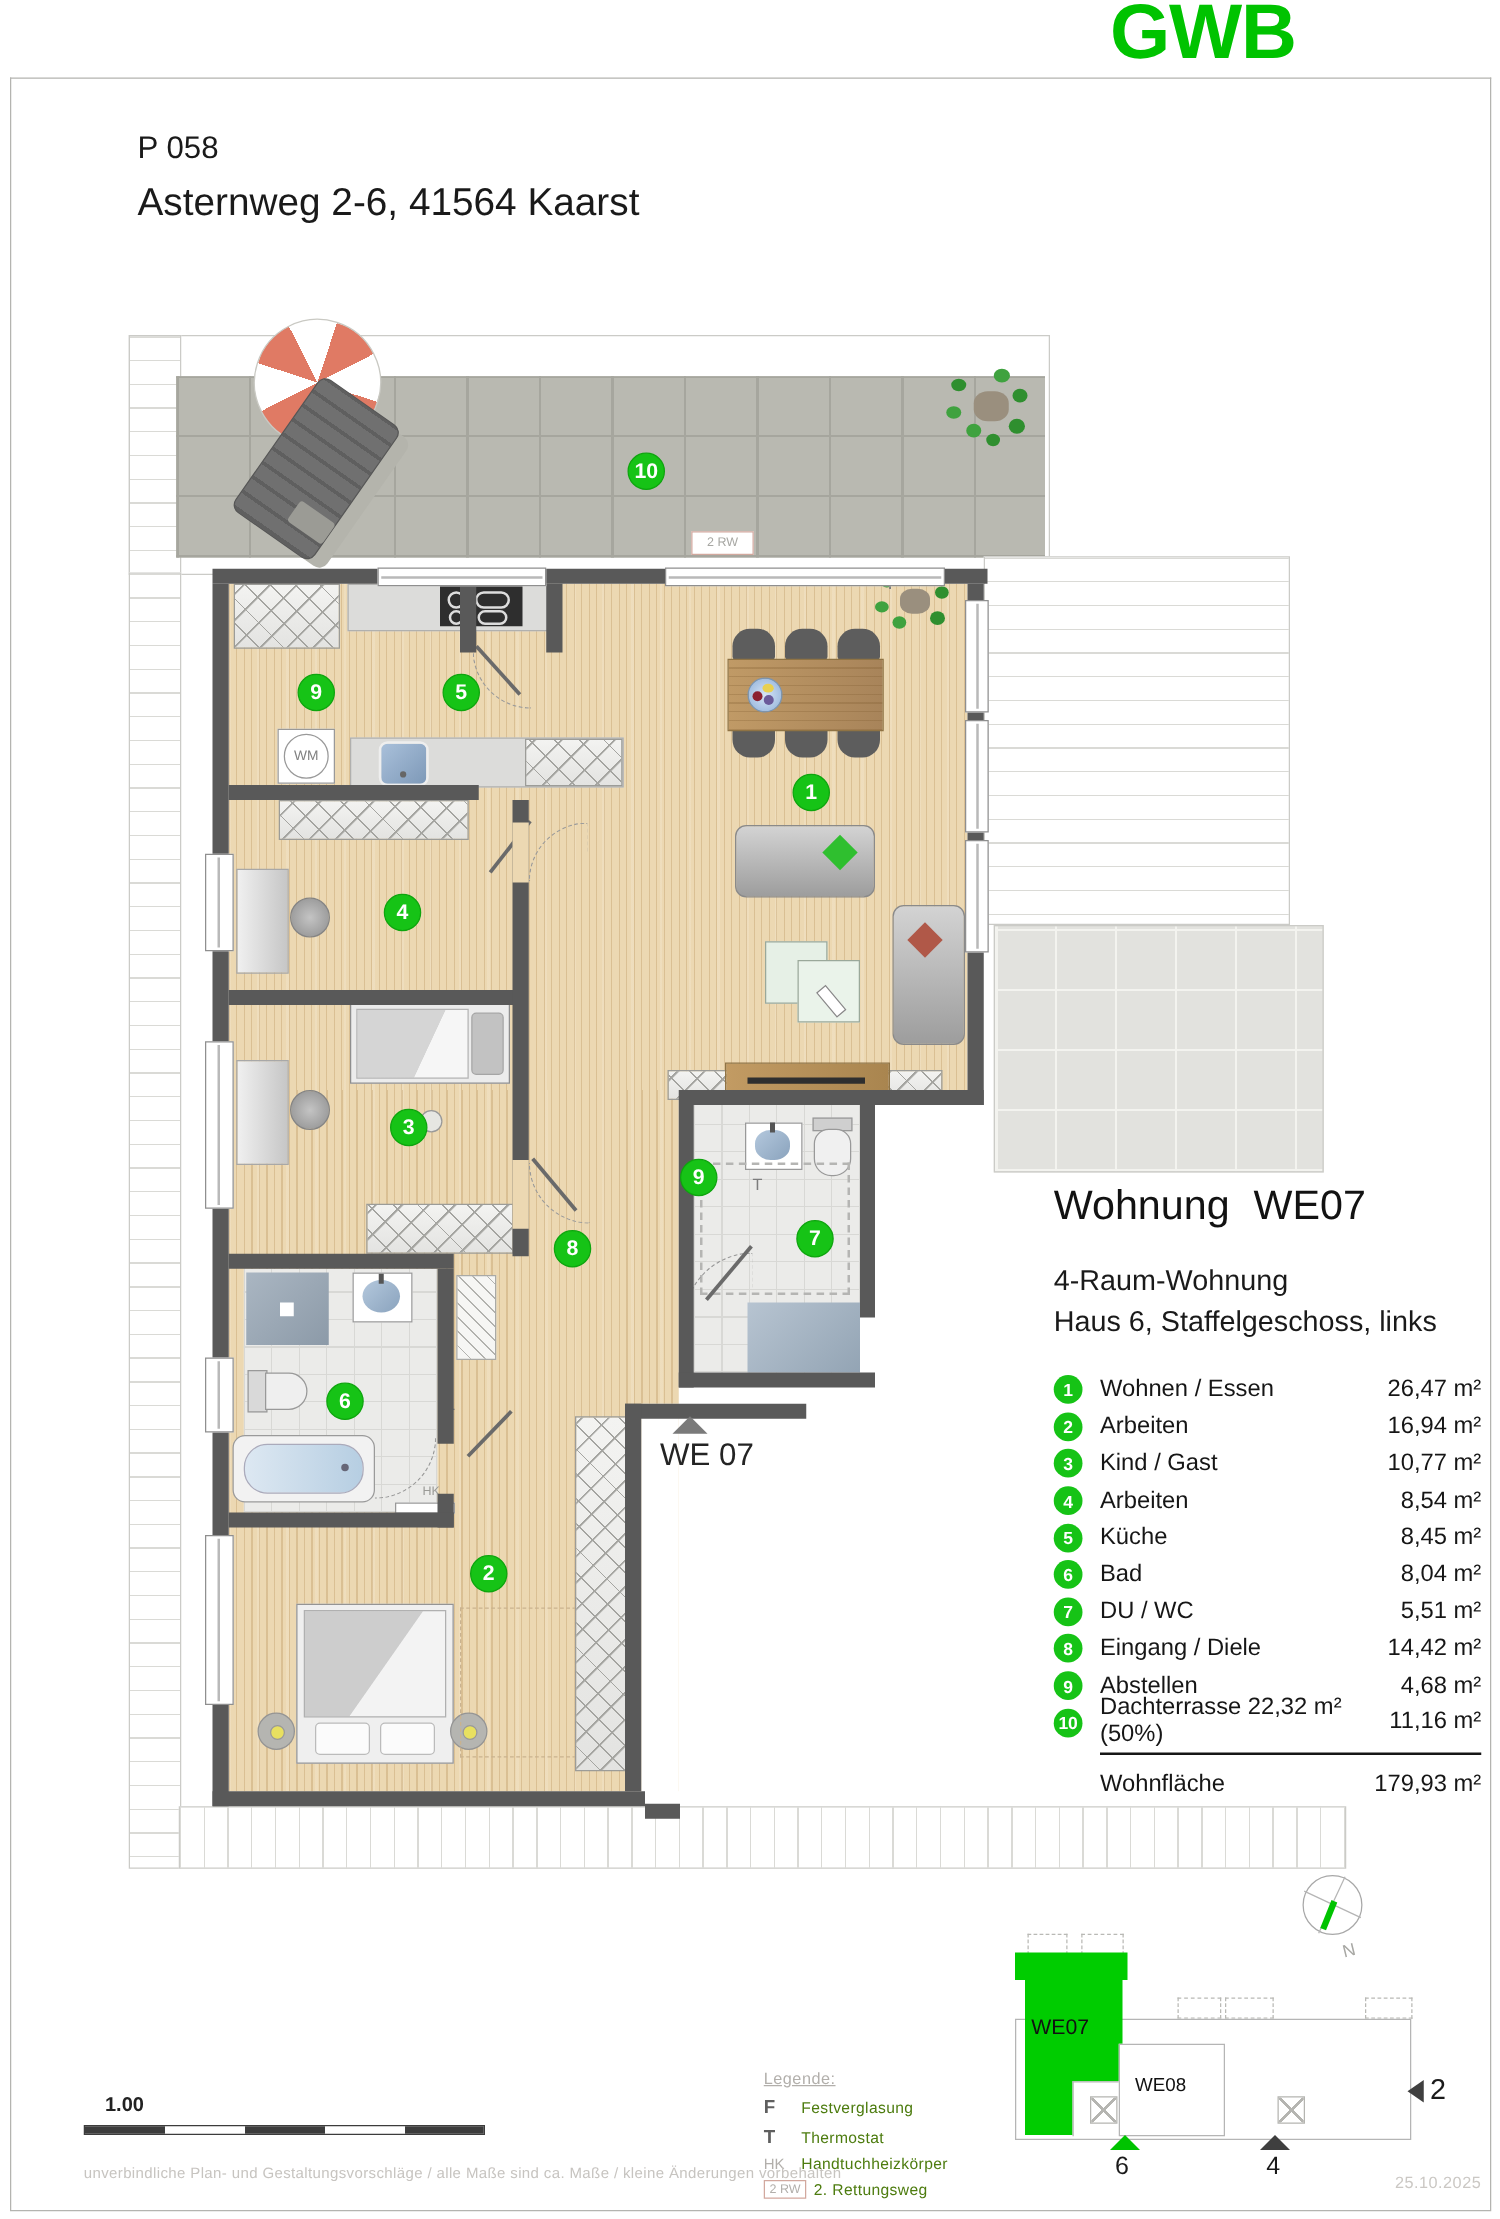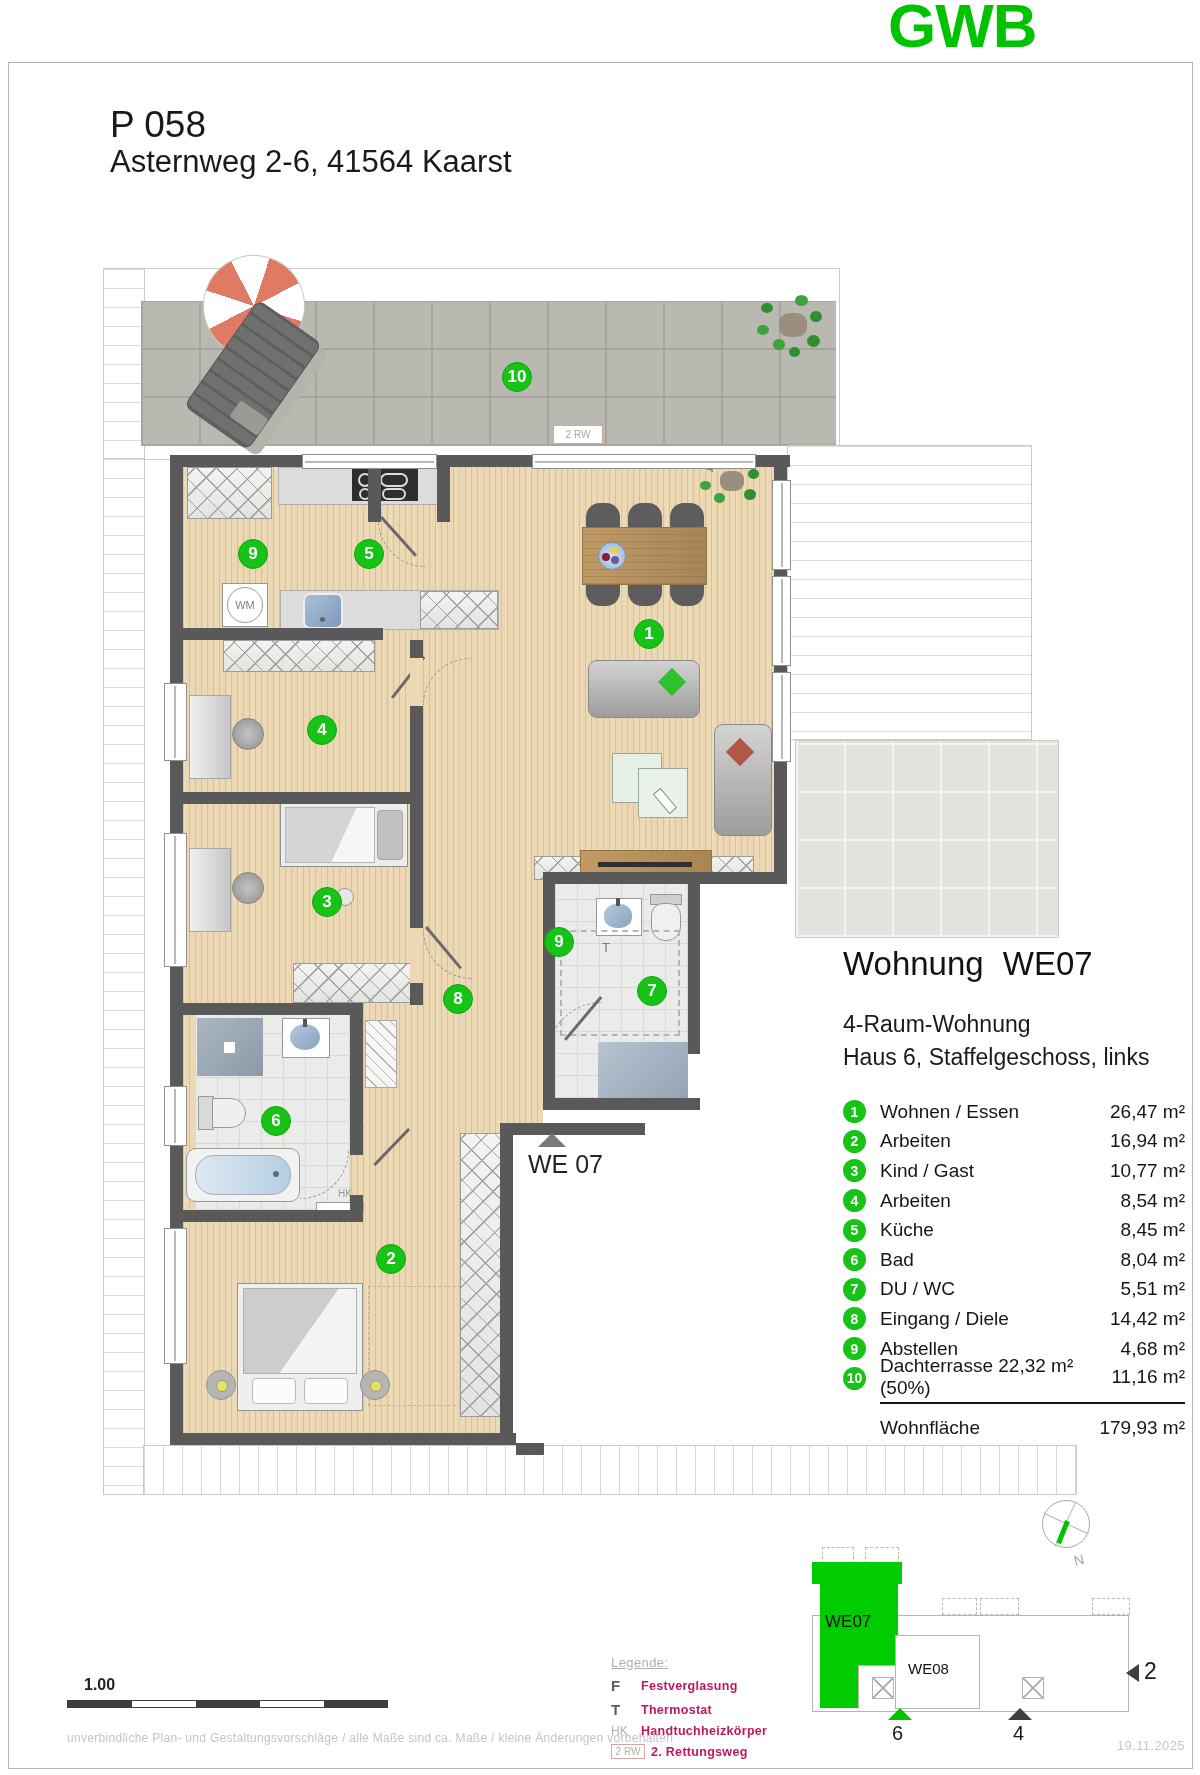--- a/index.html
+++ b/index.html
@@ -51,38 +51,38 @@
   .furn{position:absolute;background:linear-gradient(180deg,#d3d3d3,#9d9d9d);
      border:1px solid #8a8a8a;border-radius:9px;}
   .chair{position:absolute;width:34px;height:26px;background:#5d5d5d;}
   .roomrow{display:flex;align-items:center;height:29.6px;}
   .rowinner{flex:1;display:flex;align-items:center;margin-left:14px;}
   .rowlabel{font-size:19px;color:#161616;}
   .rowarea{margin-left:auto;font-size:19px;color:#161616;white-space:nowrap;}
   .roomrow.u .rowinner{border-bottom:2px solid #161616;padding-bottom:3px;margin-top:3px;}
   .planlbl{position:absolute;color:#7d7d7d;}
   .legkey{display:inline-block;width:30px;font-size:15px;font-weight:bold;color:#5f5f5f;}
-  .leglabel{font-size:12.5px;color:#be185d;letter-spacing:.3px;font-weight:bold;}
+  .leglabel{font-size:12.5px;color:#4d7c0f;letter-spacing:.3px;}
   .dashbox{position:absolute;border:1px dashed #b9b9b5;background:#fff;}
   .kxbox{position:absolute;border:1px solid #b5b5b1;background:
      linear-gradient(45deg,transparent 46%,#b5b5b1 46% 54%,transparent 54%),
      linear-gradient(-45deg,transparent 46%,#b5b5b1 46% 54%,transparent 54%),#fff;}
   .tri-up{width:0;height:0;border-left:12px solid transparent;border-right:12px solid transparent;}
   .plantdot{position:absolute;border-radius:50%;}
 </style>
 </head>
 <body>
 
 <div class="a" style="left:8px;top:62px;width:1185px;height:1px;background:#b4b4b0;"></div>
 <div class="a" style="left:8px;top:62px;width:1px;height:1706px;background:#b4b4b0;"></div>
 <div class="a" style="left:1192px;top:62px;width:1px;height:1706px;background:#b4b4b0;"></div>
 <div class="a" style="left:8px;top:1768px;width:1185px;height:1px;background:#b4b4b0;"></div>
 
 <div class="a" style="left:888px;top:-10px;font-size:62px;font-weight:700;letter-spacing:-1px;color:#00c300;">GWB</div>
-<div class="a" style="left:110px;top:104px;font-size:37px;">P 058</div>
+<div class="a" style="left:110px;top:104px;font-size:25px;">P 058</div>
 <div class="a" style="left:110px;top:144px;font-size:31px;">Asternweg 2-6, 41564 Kaarst</div>
 
 <div class="a" style="left:0;top:0;width:1200px;height:1775px;">
 
   <div class="a" style="left:103px;top:268px;width:735px;height:190px;background:#fff;border:1px solid #cbcbc7;"></div>
   <div class="hatchH" style="left:103px;top:268px;width:40px;height:190px;"></div>
   <div class="terr" style="left:141px;top:301px;width:695px;height:145px;"></div>
 
   <div class="a" style="left:203px;top:255px;width:100px;height:100px;border-radius:50%;
        background:conic-gradient(#e07a64 0 45deg,#fff 45deg 90deg,#e07a64 90deg 135deg,#fff 135deg 180deg,#e07a64 180deg 225deg,#fff 225deg 270deg,#e07a64 270deg 315deg,#fff 315deg 360deg);
@@ -421,21 +421,21 @@
   <div class="a" style="left:284px;top:72px;font-size:14px;color:#a8a8a4;transform:rotate(-14deg);">N</div>
 
   <div class="a tri-up" style="left:98px;top:228px;border-bottom:12px solid #00c300;"></div>
   <div class="a" style="left:102px;top:242px;font-size:20px;">6</div>
   <div class="a tri-up" style="left:218px;top:228px;border-bottom:12px solid #3f3f3f;"></div>
   <div class="a" style="left:223px;top:242px;font-size:20px;">4</div>
   <div class="a" style="left:336px;top:184px;width:0;height:0;border-top:9px solid transparent;border-bottom:9px solid transparent;border-right:13px solid #3f3f3f;"></div>
   <div class="a" style="left:354px;top:178px;font-size:23px;">2</div>
 </div>
 
-<div class="a" style="left:1083px;top:1738px;width:102px;text-align:right;font-size:13px;color:#cbc8c4;letter-spacing:.4px;">19.11.2025</div>
+<div class="a" style="left:1083px;top:1738px;width:102px;text-align:right;font-size:13px;color:#cbc8c4;letter-spacing:.4px;">25.10.2025</div>
 
 <div class="a" style="left:611px;top:1655px;width:200px;">
   <div style="font-size:13px;color:#b2afab;text-decoration:underline;letter-spacing:.4px;">Legende:</div>
   <div style="margin-top:7px;display:flex;align-items:center;">
     <span class="legkey">F</span>
     <span class="leglabel">Festverglasung</span>
   </div>
   <div style="margin-top:7px;display:flex;align-items:center;">
     <span class="legkey">T</span>
     <span class="leglabel">Thermostat</span>

